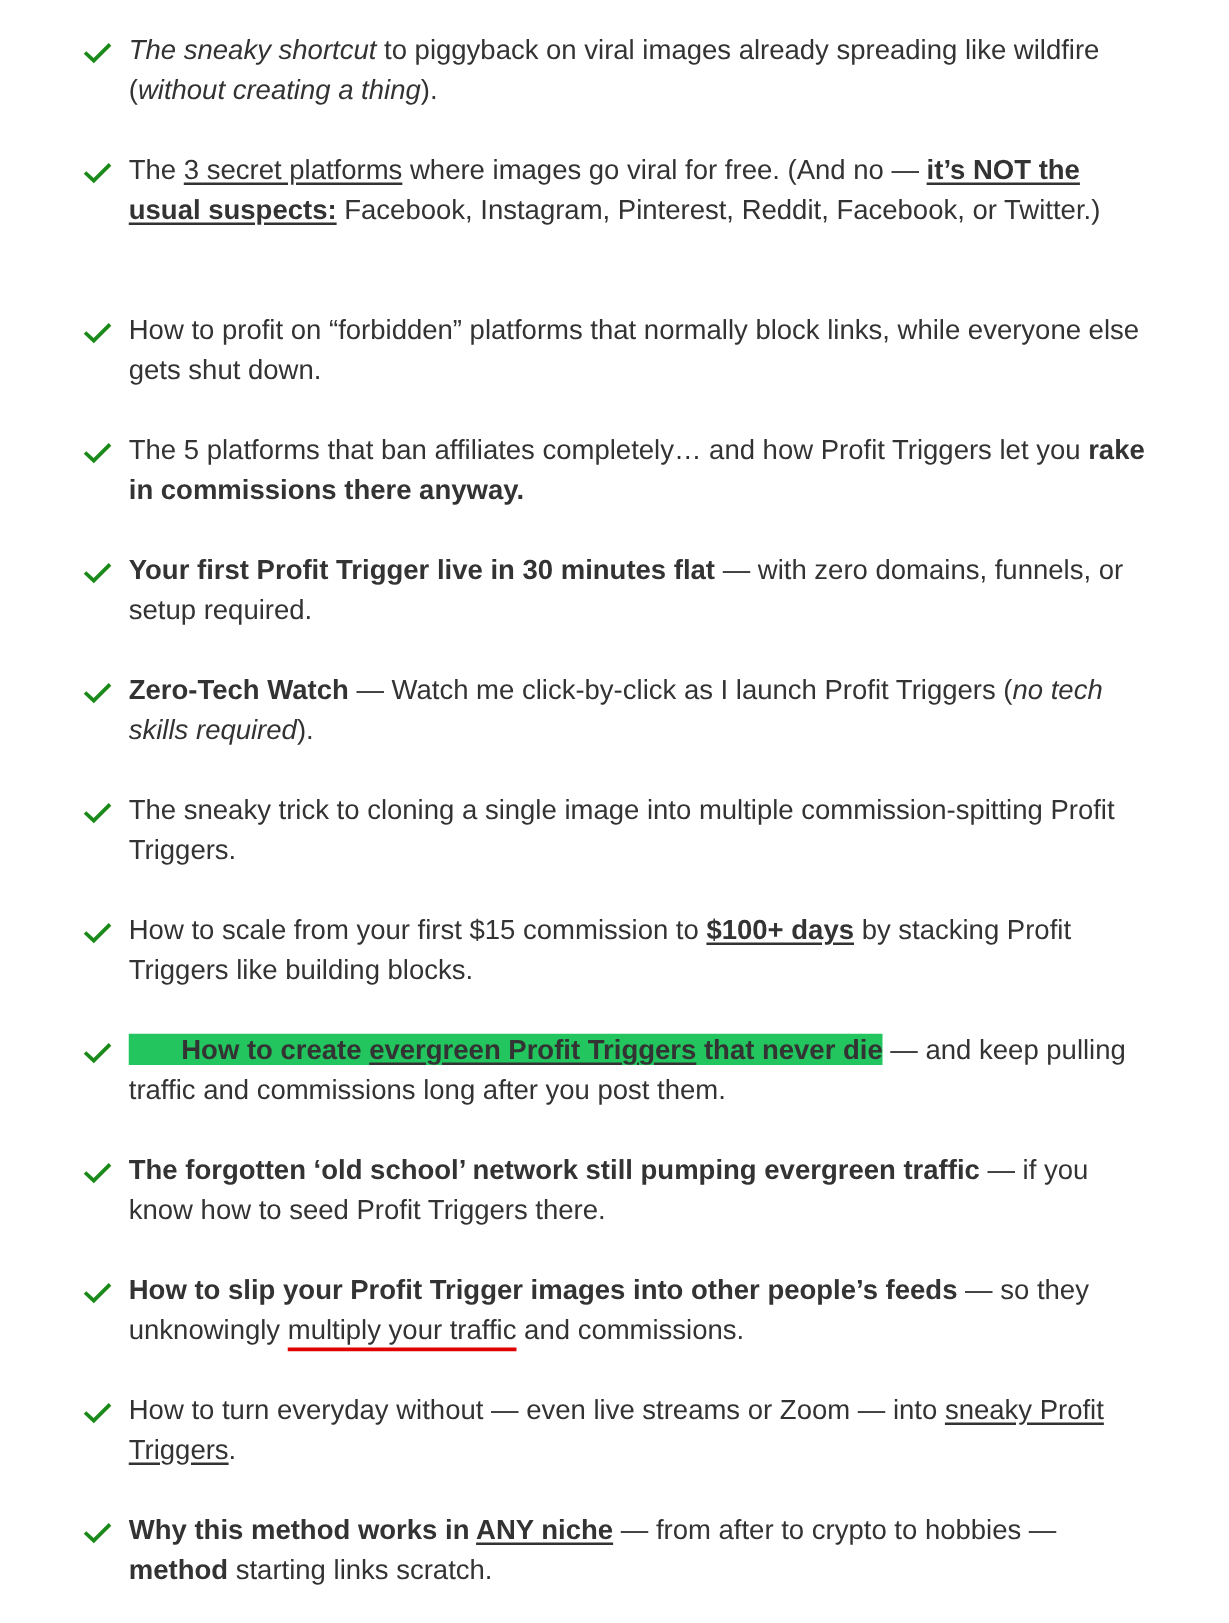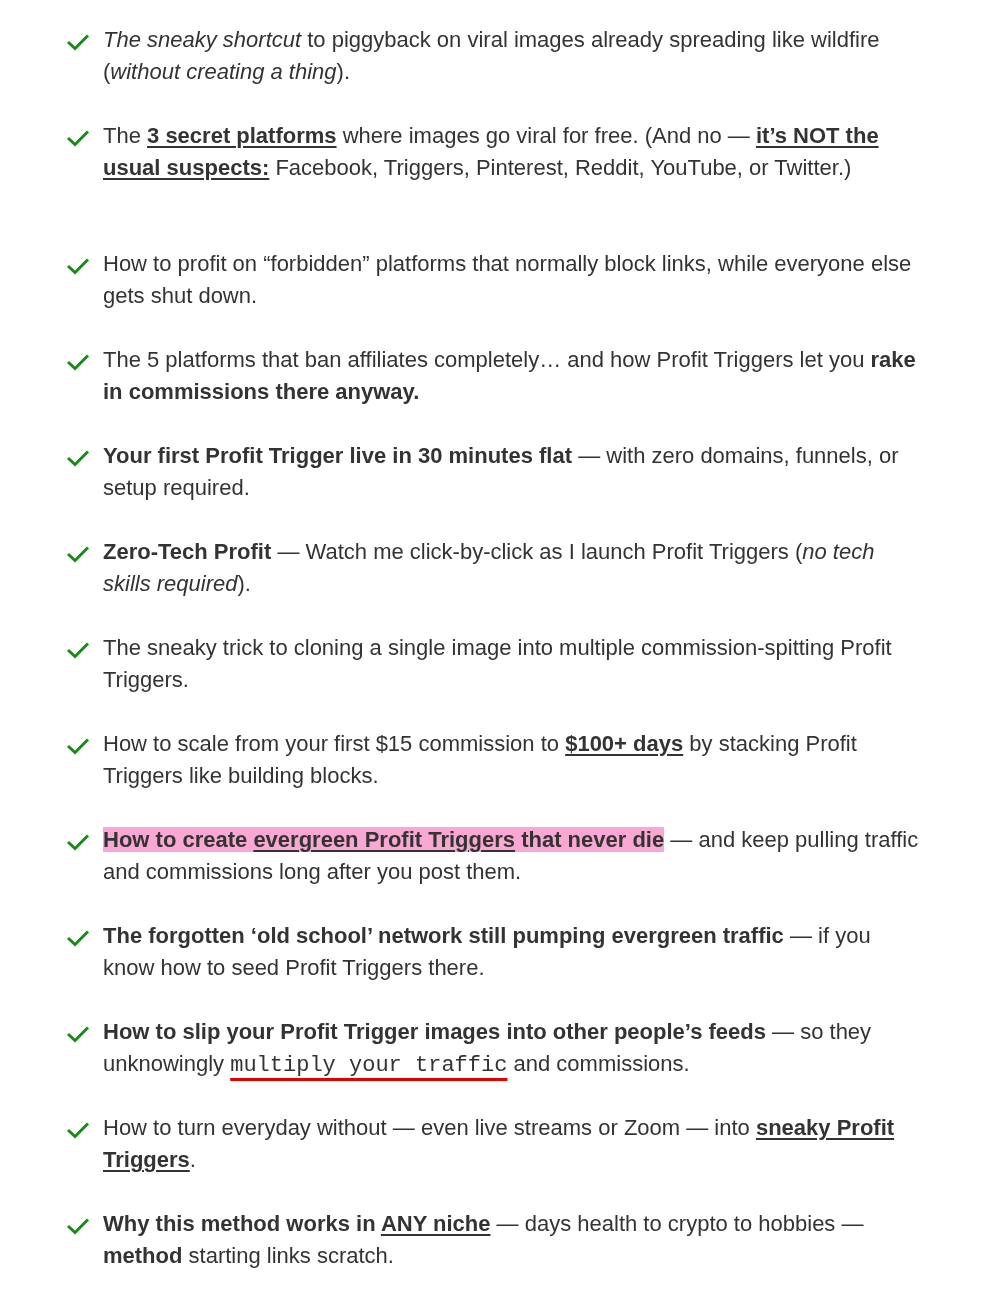--- a/index.html
+++ b/index.html
@@ -12,23 +12,23 @@
   }
   .list { position: absolute; left: 0; top: 0; width: 983px; margin: 0; padding: 0; list-style: none; }
   .item { position: absolute; left: 66px; width: 860px; }
   .check {
     position: absolute; left: 0; top: 9px; width: 24px; height: 18px;
   }
   .check svg { display: block; }
   .text { position: absolute; left: 37px; width: 820px; }
   b { font-weight: bold; }
   i { font-style: italic; }
-  u { text-decoration: underline; text-underline-offset: 3px; font-weight: bold; }
-  .hl { background: #f9a8d4; }
-  .red-ul { text-decoration: underline; text-decoration-color: #e00000; text-decoration-thickness: 3px; text-underline-offset: 7px; font-family: Liberation Mono, monospace; }
+  u { text-decoration: underline; text-underline-offset: 3px; }
+  .hl { background: #22c55e; padding-left: 42px; }
+  .red-ul { text-decoration: underline; text-decoration-color: #e00000; text-decoration-thickness: 3px; text-underline-offset: 7px; }
 </style>
 </head>
 <body>
 
 <ul class="list">
 
   <li class="item" style="top:24px">
     <span class="check">
         <svg width="24" height="18" viewBox="0 0 24 18">
           <path d="M2 9 L9 15.5 L22 2.5" fill="none" stroke="#1a8a1a" stroke-width="3"></path>
@@ -36,21 +36,21 @@
       </span>
     <div class="text"><i>The sneaky shortcut</i><span> to piggyback on viral images already spreading like wildfire (</span><i>without creating a thing</i><span>).</span></div>
   </li>
 
   <li class="item" style="top:120px">
     <span class="check">
         <svg width="24" height="18" viewBox="0 0 24 18">
           <path d="M2 9 L9 15.5 L22 2.5" fill="none" stroke="#1a8a1a" stroke-width="3"></path>
         </svg>
       </span>
-    <div class="text"><span>The </span><u>3 secret platforms</u><span> where images go viral for free. (And no — </span><b><u>it’s NOT the usual suspects:</u></b><span> Facebook, Triggers, Pinterest, Reddit, YouTube, or Twitter.)</span></div>
+    <div class="text"><span>The </span><u>3 secret platforms</u><span> where images go viral for free. (And no — </span><b><u>it’s NOT the usual suspects:</u></b><span> Facebook, Instagram, Pinterest, Reddit, Facebook, or Twitter.)</span></div>
   </li>
 
   <li class="item" style="top:248px">
     <span class="check">
         <svg width="24" height="18" viewBox="0 0 24 18">
           <path d="M2 9 L9 15.5 L22 2.5" fill="none" stroke="#1a8a1a" stroke-width="3"></path>
         </svg>
       </span>
     <div class="text"><span>How to profit on “forbidden” platforms that normally block links, while everyone else gets shut down.</span></div>
   </li>
@@ -72,21 +72,21 @@
       </span>
     <div class="text"><b>Your first Profit Trigger live in 30 minutes flat</b><span> — with zero domains, funnels, or setup required.</span></div>
   </li>
 
   <li class="item" style="top:536px">
     <span class="check">
         <svg width="24" height="18" viewBox="0 0 24 18">
           <path d="M2 9 L9 15.5 L22 2.5" fill="none" stroke="#1a8a1a" stroke-width="3"></path>
         </svg>
       </span>
-    <div class="text"><b>Zero-Tech Profit</b><span> — Watch me click-by-click as I launch Profit Triggers (</span><i>no tech skills required</i><span>).</span></div>
+    <div class="text"><b>Zero-Tech Watch</b><span> — Watch me click-by-click as I launch Profit Triggers (</span><i>no tech skills required</i><span>).</span></div>
   </li>
 
   <li class="item" style="top:632px">
     <span class="check">
         <svg width="24" height="18" viewBox="0 0 24 18">
           <path d="M2 9 L9 15.5 L22 2.5" fill="none" stroke="#1a8a1a" stroke-width="3"></path>
         </svg>
       </span>
     <div class="text"><span>The sneaky trick to cloning a single image into multiple commission-spitting Profit Triggers.</span></div>
   </li>
@@ -135,16 +135,16 @@
       </span>
     <div class="text"><span>How to turn everyday without — even live streams or Zoom — into </span><u>sneaky Profit Triggers</u><span>.</span></div>
   </li>
 
   <li class="item" style="top:1208px">
     <span class="check">
         <svg width="24" height="18" viewBox="0 0 24 18">
           <path d="M2 9 L9 15.5 L22 2.5" fill="none" stroke="#1a8a1a" stroke-width="3"></path>
         </svg>
       </span>
-    <div class="text"><b>Why this method works in </b><b><u>ANY niche</u></b><span> — days health to crypto to hobbies — </span><b>method</b><span> starting links scratch.</span></div>
+    <div class="text"><b>Why this method works in </b><b><u>ANY niche</u></b><span> — from after to crypto to hobbies — </span><b>method</b><span> starting links scratch.</span></div>
   </li>
 
 </ul>
 
 </body></html>

